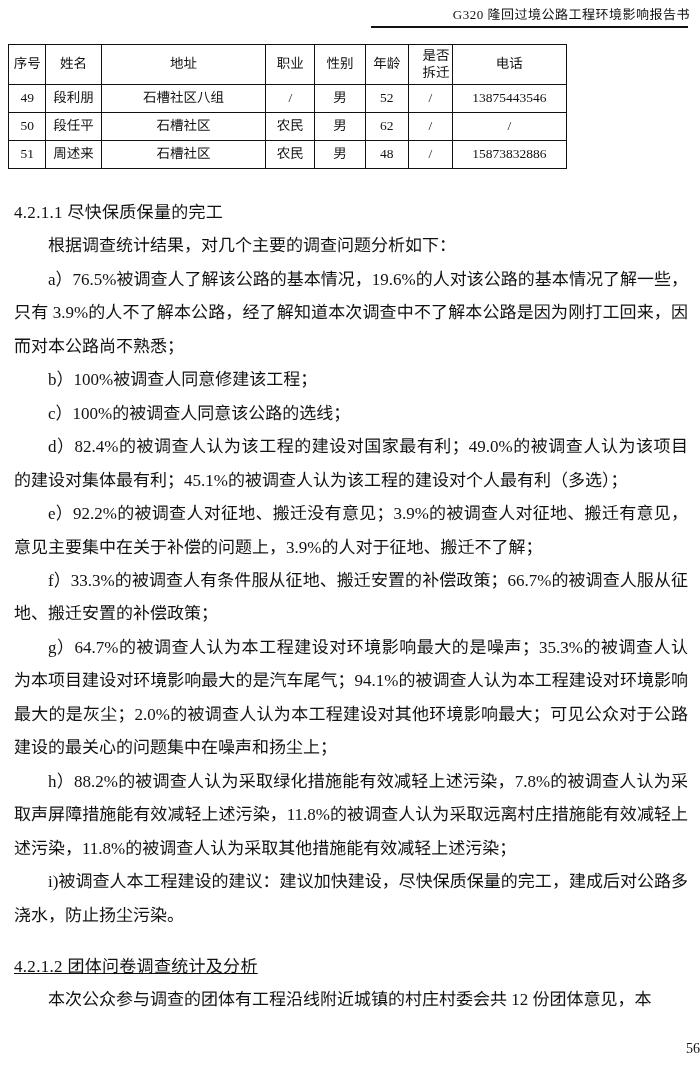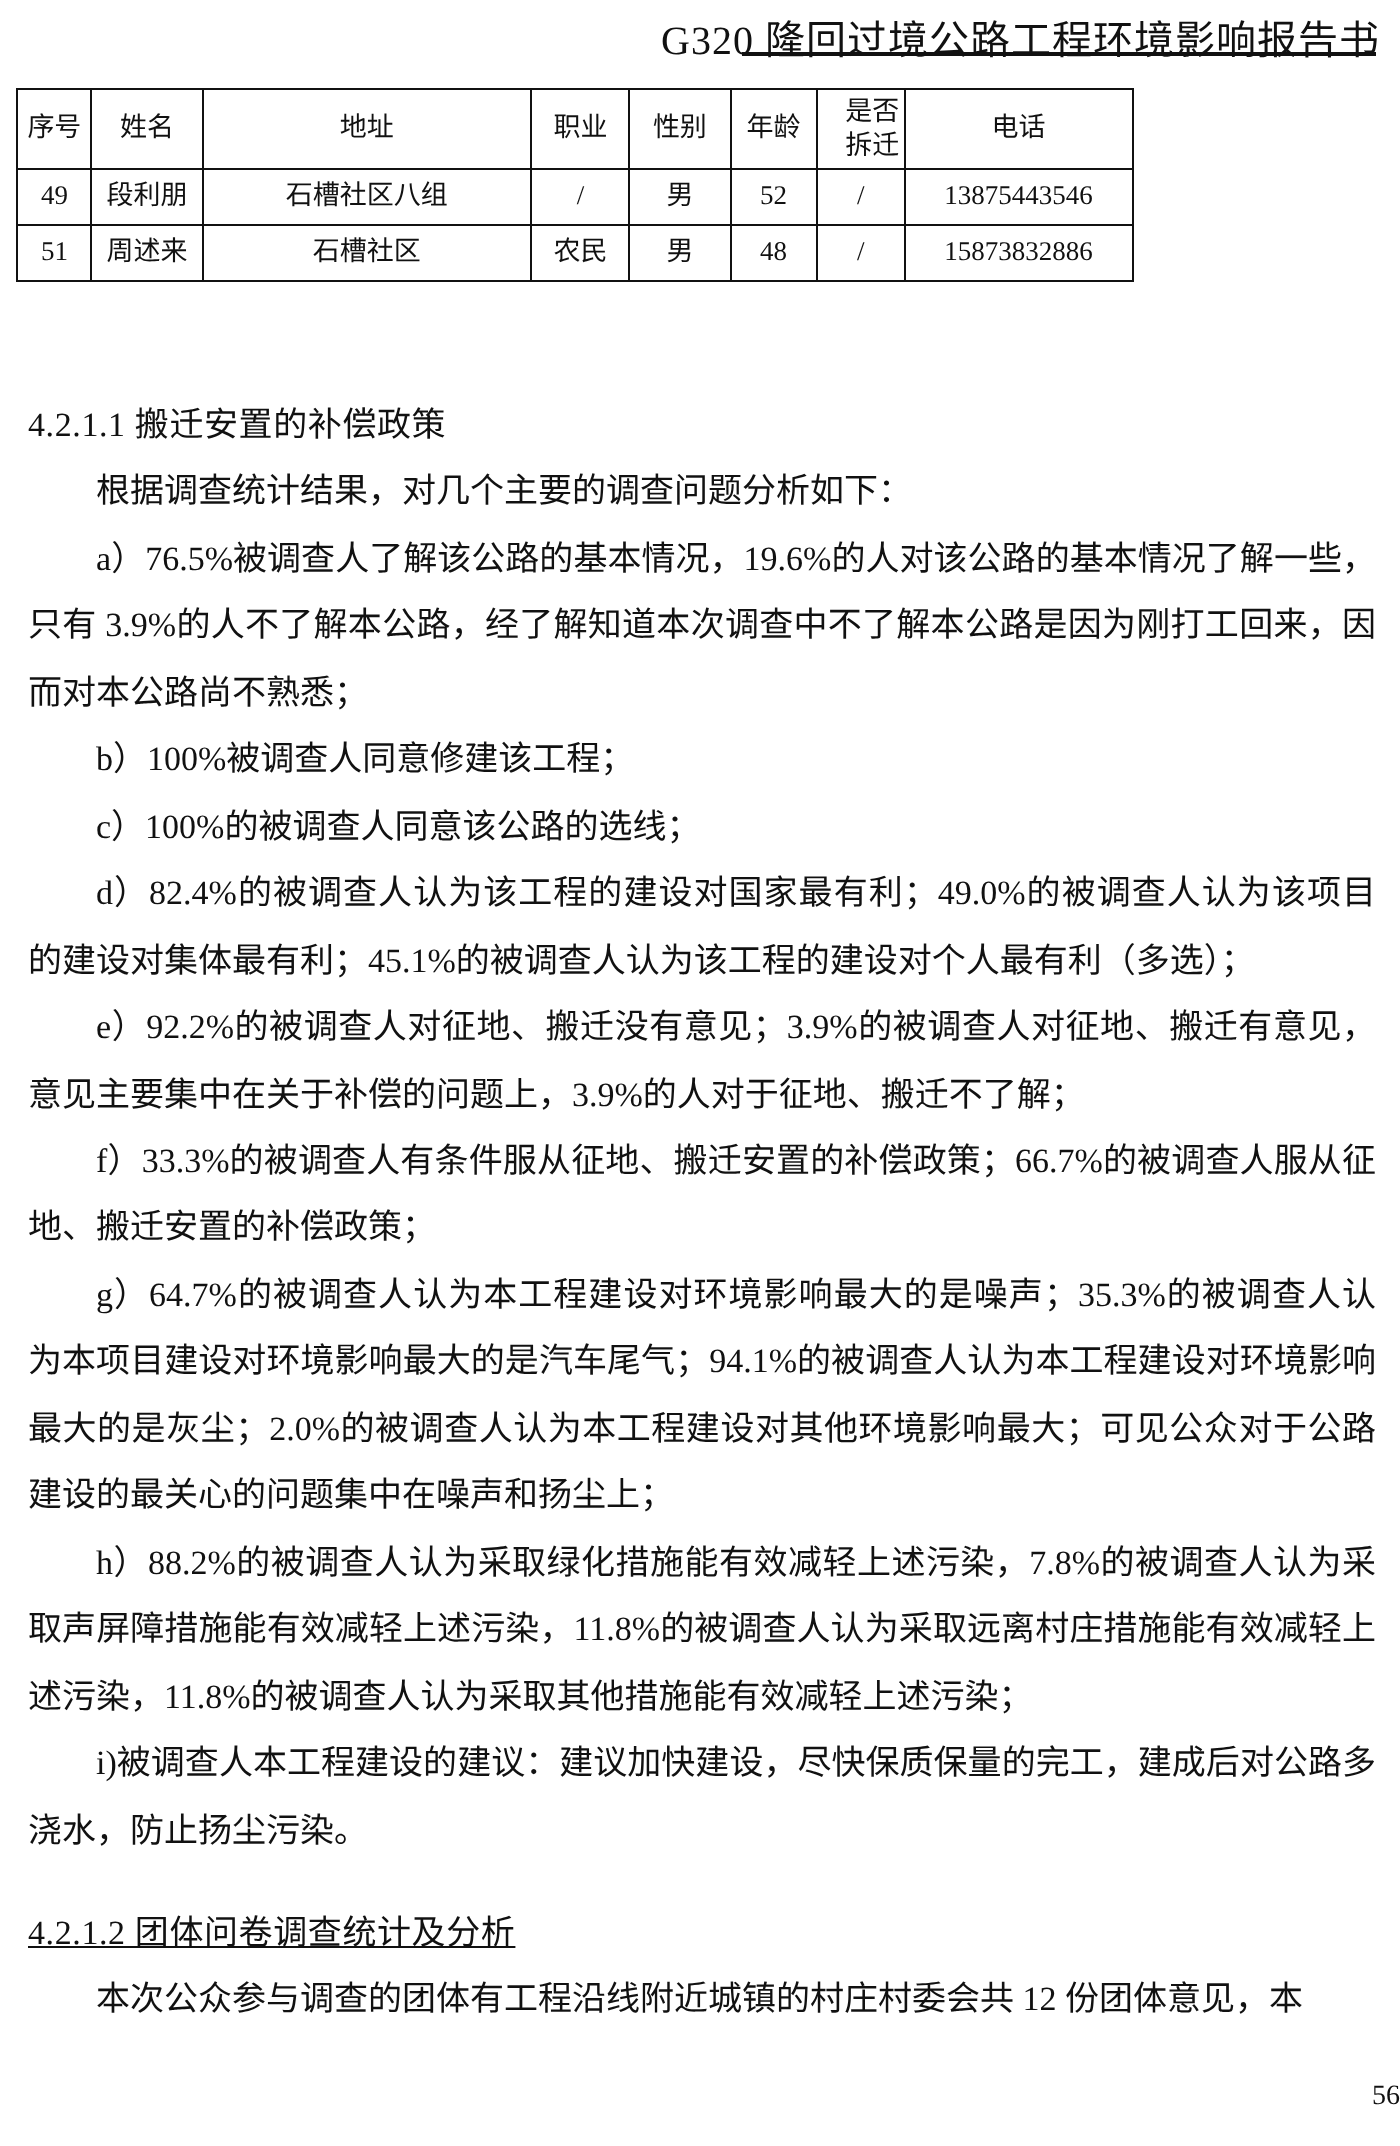--- a/index.html
+++ b/index.html
@@ -14,21 +14,21 @@
     color: #1a1a1a;
     overflow: hidden;
   }
   
   .running-header {
     position: absolute;
     top: 4px;
     left: 0;
     right: 10px;
     text-align: right;
-    font-size: 20px;
+    font-size: 13px;
     letter-spacing: 0.5px;
     color: #111;
   }
   .header-rule {
     position: absolute;
     top: 26px;
     left: 371px;
     width: 317px;
     height: 2px;
     background: #111;
@@ -136,34 +136,44 @@
         <td>49</td>
         <td>段利朋</td>
         <td>石槽社区八组</td>
         <td>/</td>
         <td>男</td>
         <td>52</td>
         <td>/</td>
         <td>13875443546</td>
       </tr>
       <tr>
+        <td>50</td>
+        <td>段任平</td>
+        <td>石槽社区</td>
+        <td>农民</td>
+        <td>男</td>
+        <td>62</td>
+        <td>/</td>
+        <td>/</td>
+      </tr>
+      <tr>
         <td>51</td>
         <td>周述来</td>
         <td>石槽社区</td>
         <td>农民</td>
         <td>男</td>
         <td>48</td>
         <td>/</td>
         <td>15873832886</td>
       </tr>
     </tbody>
   </table>
 
   <div class="content">
-    <div class="heading">4.2.1.1  搬迁安置的补偿政策</div>
+    <div class="heading">4.2.1.1  尽快保质保量的完工</div>
     <p class="para">根据调查统计结果，对几个主要的调查问题分析如下：</p>
     <p class="para">a）76.5%被调查人了解该公路的基本情况，19.6%的人对该公路的基本情况了解一些，只有 3.9%的人不了解本公路，经了解知道本次调查中不了解本公路是因为刚打工回来，因而对本公路尚不熟悉；</p>
     <p class="para">b）100%被调查人同意修建该工程；</p>
     <p class="para">c）100%的被调查人同意该公路的选线；</p>
     <p class="para">d）82.4%的被调查人认为该工程的建设对国家最有利；49.0%的被调查人认为该项目的建设对集体最有利；45.1%的被调查人认为该工程的建设对个人最有利（多选）；</p>
     <p class="para">e）92.2%的被调查人对征地、搬迁没有意见；3.9%的被调查人对征地、搬迁有意见，意见主要集中在关于补偿的问题上，3.9%的人对于征地、搬迁不了解；</p>
     <p class="para">f）33.3%的被调查人有条件服从征地、搬迁安置的补偿政策；66.7%的被调查人服从征地、搬迁安置的补偿政策；</p>
     <p class="para">g）64.7%的被调查人认为本工程建设对环境影响最大的是噪声；35.3%的被调查人认为本项目建设对环境影响最大的是汽车尾气；94.1%的被调查人认为本工程建设对环境影响最大的是灰尘；2.0%的被调查人认为本工程建设对其他环境影响最大；可见公众对于公路建设的最关心的问题集中在噪声和扬尘上；</p>
     <p class="para">h）88.2%的被调查人认为采取绿化措施能有效减轻上述污染，7.8%的被调查人认为采取声屏障措施能有效减轻上述污染，11.8%的被调查人认为采取远离村庄措施能有效减轻上述污染，11.8%的被调查人认为采取其他措施能有效减轻上述污染；</p>
     <p class="para">i)被调查人本工程建设的建议：建议加快建设，尽快保质保量的完工，建成后对公路多浇水，防止扬尘污染。</p>

